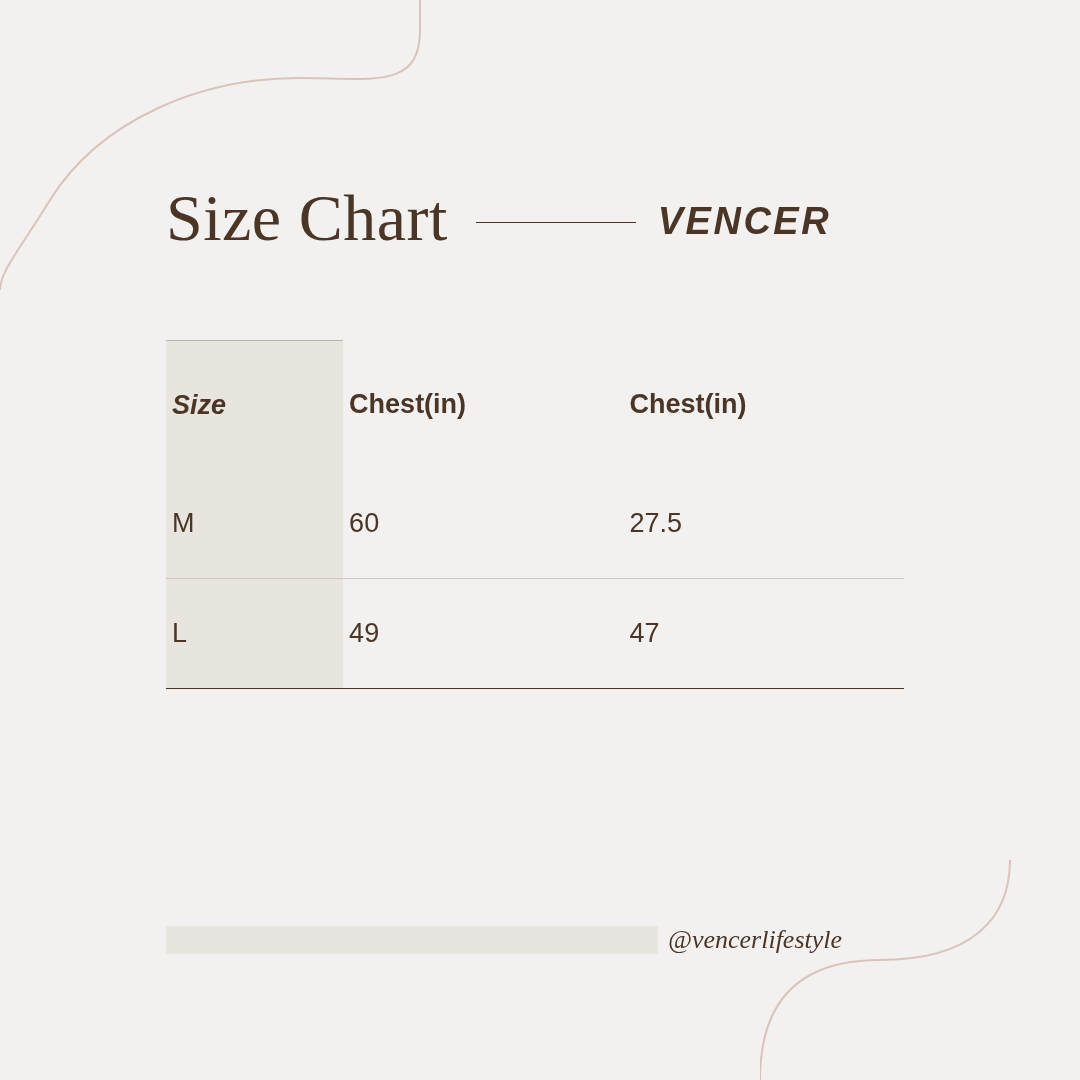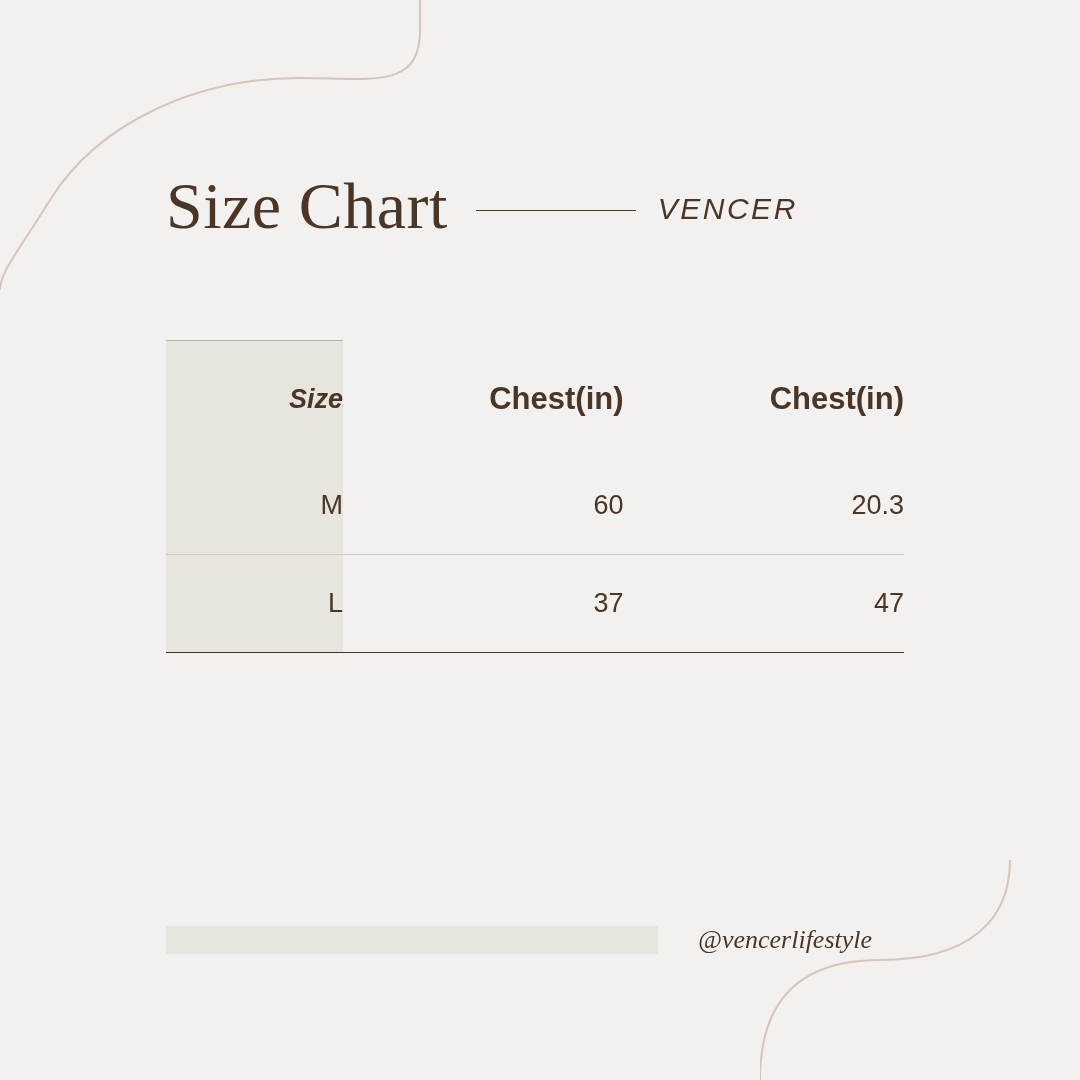--- a/index.html
+++ b/index.html
@@ -27,21 +27,21 @@
     position: absolute;
     pointer-events: none;
   }
   .deco-tl { top: 0; left: 0; }
   .deco-br { right: 0; bottom: 0; }
 
   
   .header {
     position: absolute;
     left: 166px;
-    top: 160px;
+    top: 172px;
     width: 748px;
     height: 92px;
     display: flex;
     align-items: center;
   }
   .title {
     font-family: "Liberation Serif", serif;
     font-size: 66px;
     line-height: 1;
     color: #4a3526;
@@ -53,22 +53,22 @@
     width: 160px;
     height: 1px;
     background: #4a3526;
     margin: 0 22px 0 28px;
     position: relative;
     top: 4px;
   }
   .brand {
     font-family: "Liberation Sans", sans-serif;
     font-style: italic;
-    font-weight: 400;
-    font-size: 30px;
+    font-weight: 700;
+    font-size: 38px;
     letter-spacing: 2.5px;
     color: #4a3526;
     position: relative;
     top: 3px;
     white-space: nowrap;
   }
 
   
   .table-wrap {
     position: absolute;
@@ -80,29 +80,29 @@
     width: 100%;
     border-collapse: collapse;
     table-layout: fixed;
   }
   table.size-chart col.c-size   { width: 24%; }
   table.size-chart col.c-chest  { width: 38%; }
   table.size-chart col.c-length { width: 38%; }
 
   table.size-chart th,
   table.size-chart td {
-    text-align: right;
-    color: #4a3526;
-    padding: 0;
+    text-align: left;
+    color: #4a3526;
+    padding: 6px;
     border: 0;
   }
 
   thead th {
     height: 116px;
-    font-size: 31px;
+    font-size: 27px;
     font-weight: 700;
     border-bottom: 1.5px solid #4a3526;
   }
   thead th.col-size {
     font-style: italic;
     font-size: 27px;
     background: #e8e5df;
   }
 
   thead tr th:first-child { border-top: 1.5px solid #b9b2a8; }
@@ -133,21 +133,21 @@
     height: 30px;
     display: flex;
     align-items: center;
   }
   .footer-bar {
     height: 28px;
     width: 492px;
     background: #e8e5df;
   }
   .handle {
-    margin-left: 40px;
+    margin-left: 10px;
     font-family: "Liberation Serif", serif;
     font-style: italic;
     font-size: 26px;
     color: #4a3526;
     white-space: nowrap;
   }
 </style>
 </head>
 <body>
 
@@ -178,25 +178,25 @@
         <tr>
           <th class="col-size">Size</th>
           <th>Chest(in)</th>
           <th>Chest(in)</th>
         </tr>
       </thead>
       <tbody>
         <tr>
           <td class="col-size">M</td>
           <td>60</td>
-          <td>20.3</td>
+          <td>27.5</td>
         </tr>
         <tr>
           <td class="col-size">L</td>
-          <td>37</td>
+          <td>49</td>
           <td>47</td>
         </tr>
       </tbody>
     </table>
   </div>
 
   <div class="footer">
     <div class="footer-bar"></div>
     <div class="handle">@vencerlifestyle</div>
   </div>

